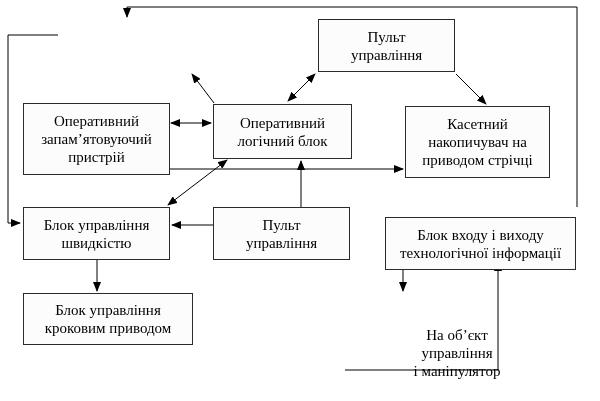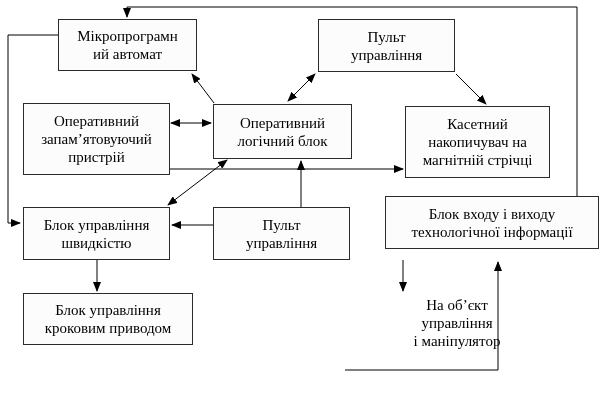--- a/index.html
+++ b/index.html
@@ -24,30 +24,30 @@
     line-height:18px;
     white-space:pre-line;
   }
   .b-ma   {left:58px;  top:19px;  width:139px; height:52px;}
   .b-pu1  {left:318px; top:19px;  width:137px; height:53px;}
   .b-ozp  {left:23px;  top:103px; width:147px; height:72px;}
   .b-olb  {left:213px; top:104px; width:139px; height:55px;}
   .b-kas  {left:405px; top:106px; width:145px; height:72px;}
   .b-bush {left:23px;  top:207px; width:147px; height:53px;}
   .b-pu2  {left:213px; top:207px; width:137px; height:53px;}
-  .b-bvv  {left:385px; top:196px; width:214px; height:53px;}
+  .b-bvv  {left:385px; top:217px; width:191px; height:53px;}
   .b-bukp {left:23px;  top:293px; width:170px; height:52px;}
   .ann{
     position:absolute;
     font-size:15px;
     line-height:18px;
     text-align:center;
     white-space:pre-line;
   }
-  .lbl-to  {left:393px; top:296px; width:128px;}
+  .lbl-to  {left:393px; top:326px; width:128px;}
   .lbl-from{left:200px; top:352px; width:190px;}
   svg.wires{
     position:absolute;
     left:0;top:0;
     pointer-events:none;
   }
   svg.wires line, svg.wires polyline{
     fill:none;
     stroke:#000000;
     stroke-width:1;
@@ -85,32 +85,30 @@
 
     <line x1="301" y1="207" x2="301" y2="161" marker-end="url(#ah)"></line>
 
     <line x1="97" y1="260" x2="97" y2="291" marker-end="url(#ah)"></line>
 
     <line x1="403" y1="260" x2="403" y2="291" marker-end="url(#ah)"></line>
 
     <polyline points="345,370 498,370 498,262" marker-end="url(#ah)"></polyline>
   </svg>
 
-  <div class="box b-ma">Мікропрограмн
-ий автомат</div>
   <div class="box b-pu1">Пульт
 управління</div>
   <div class="box b-ozp">Оперативний
 запам’ятовуючий
 пристрій</div>
   <div class="box b-olb">Оперативний
 логічний блок</div>
   <div class="box b-kas">Касетний
 накопичувач на
-магнітній стрічці</div>
+приводом стрічці</div>
   <div class="box b-bush">Блок управління
 швидкістю</div>
   <div class="box b-pu2">Пульт
 управління</div>
   <div class="box b-bvv">Блок входу і виходу
 технологічної інформації</div>
   <div class="box b-bukp">Блок управління
 кроковим приводом</div>
 
   <div class="ann lbl-to">На об’єкт

